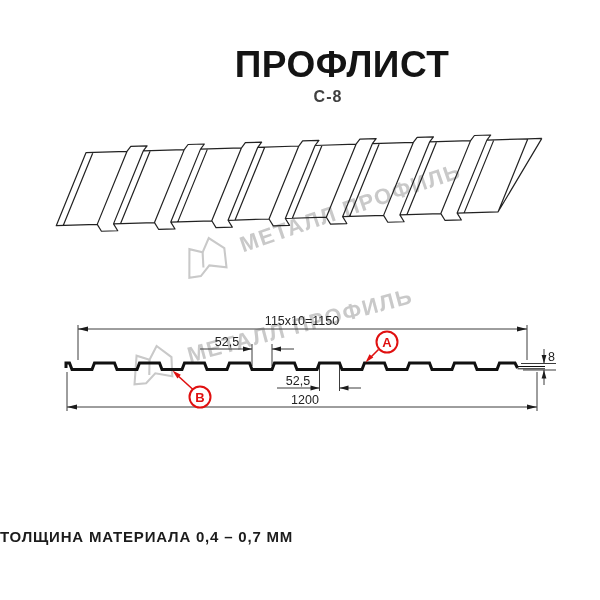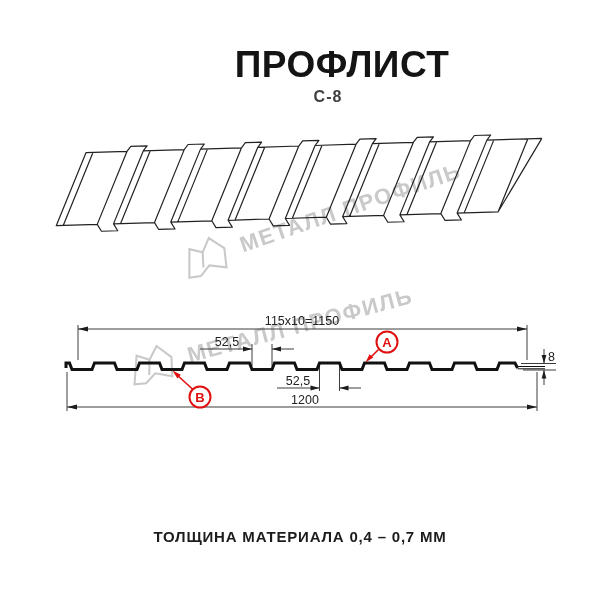--- a/index.html
+++ b/index.html
@@ -18,21 +18,20 @@
   }
   .subtitle{
     position:absolute;top:88px;left:0;width:100%;
     text-align:center;
     font-size:16px;font-weight:600;letter-spacing:1px;
     color:#404040;
     padding-left:28px;
   }
   .footer-note{
     position:absolute;top:528px;left:0;width:100%;
-    text-align:center;
     font-size:15px;font-weight:700;letter-spacing:.8px;
     color:#1c1c1c;
   }
   .wm{
     position:absolute;z-index:1;
     display:flex;align-items:center;gap:12px;
     color:#c9c9c9;font-weight:700;font-size:22px;letter-spacing:1.5px;
     white-space:nowrap;user-select:none;
   }
   .wm1{left:182px;top:246px;transform:rotate(-19deg);transform-origin:0 50%;}

